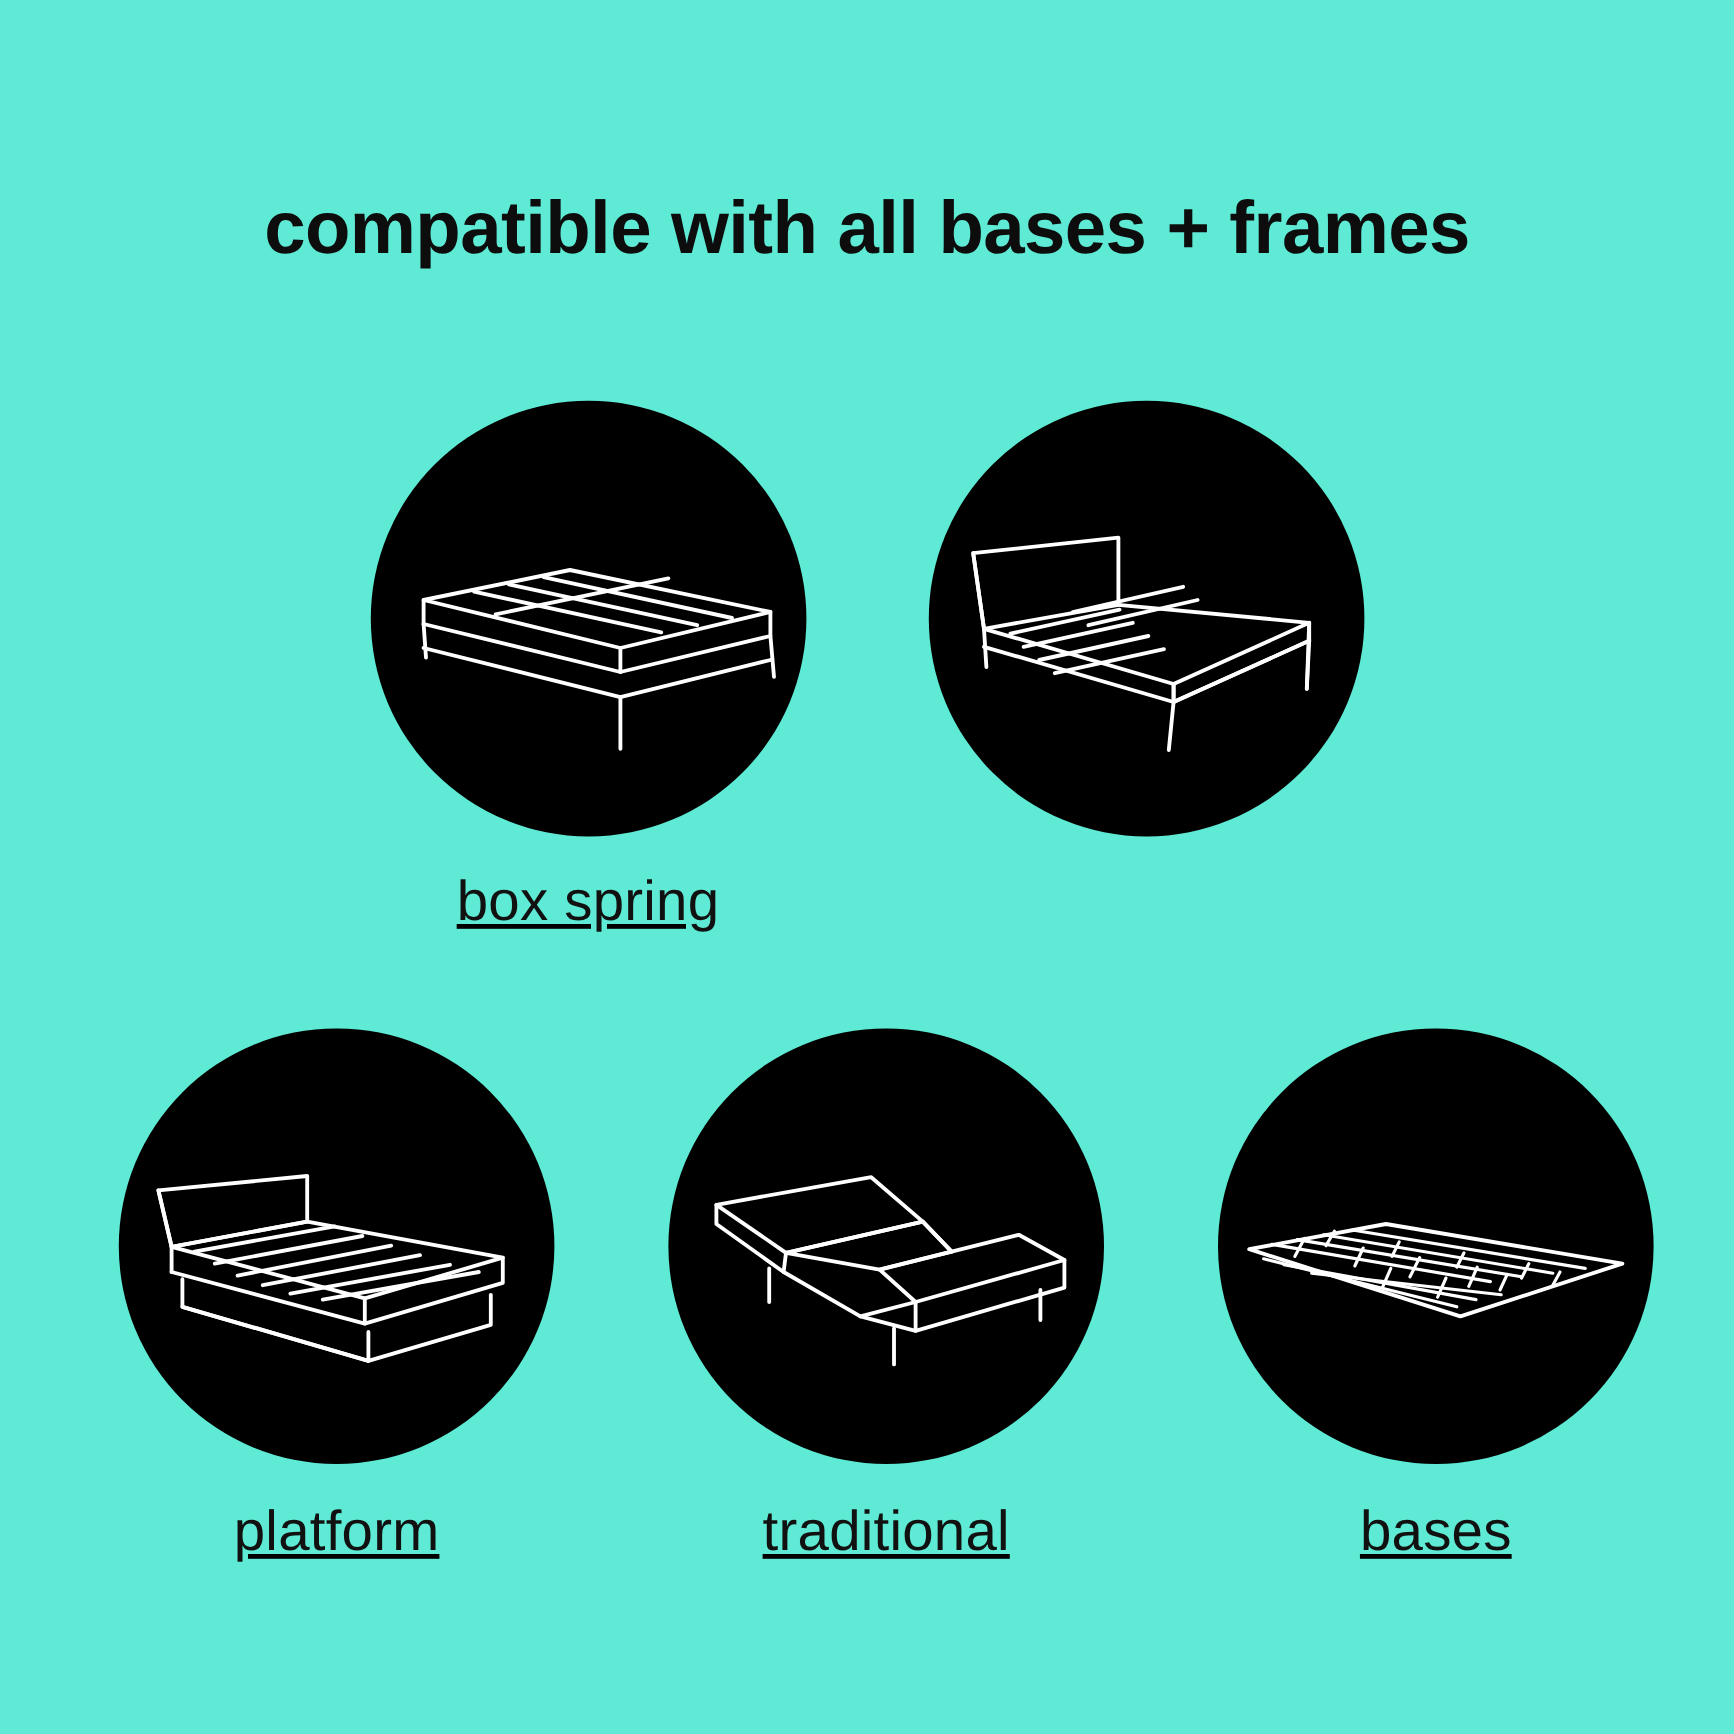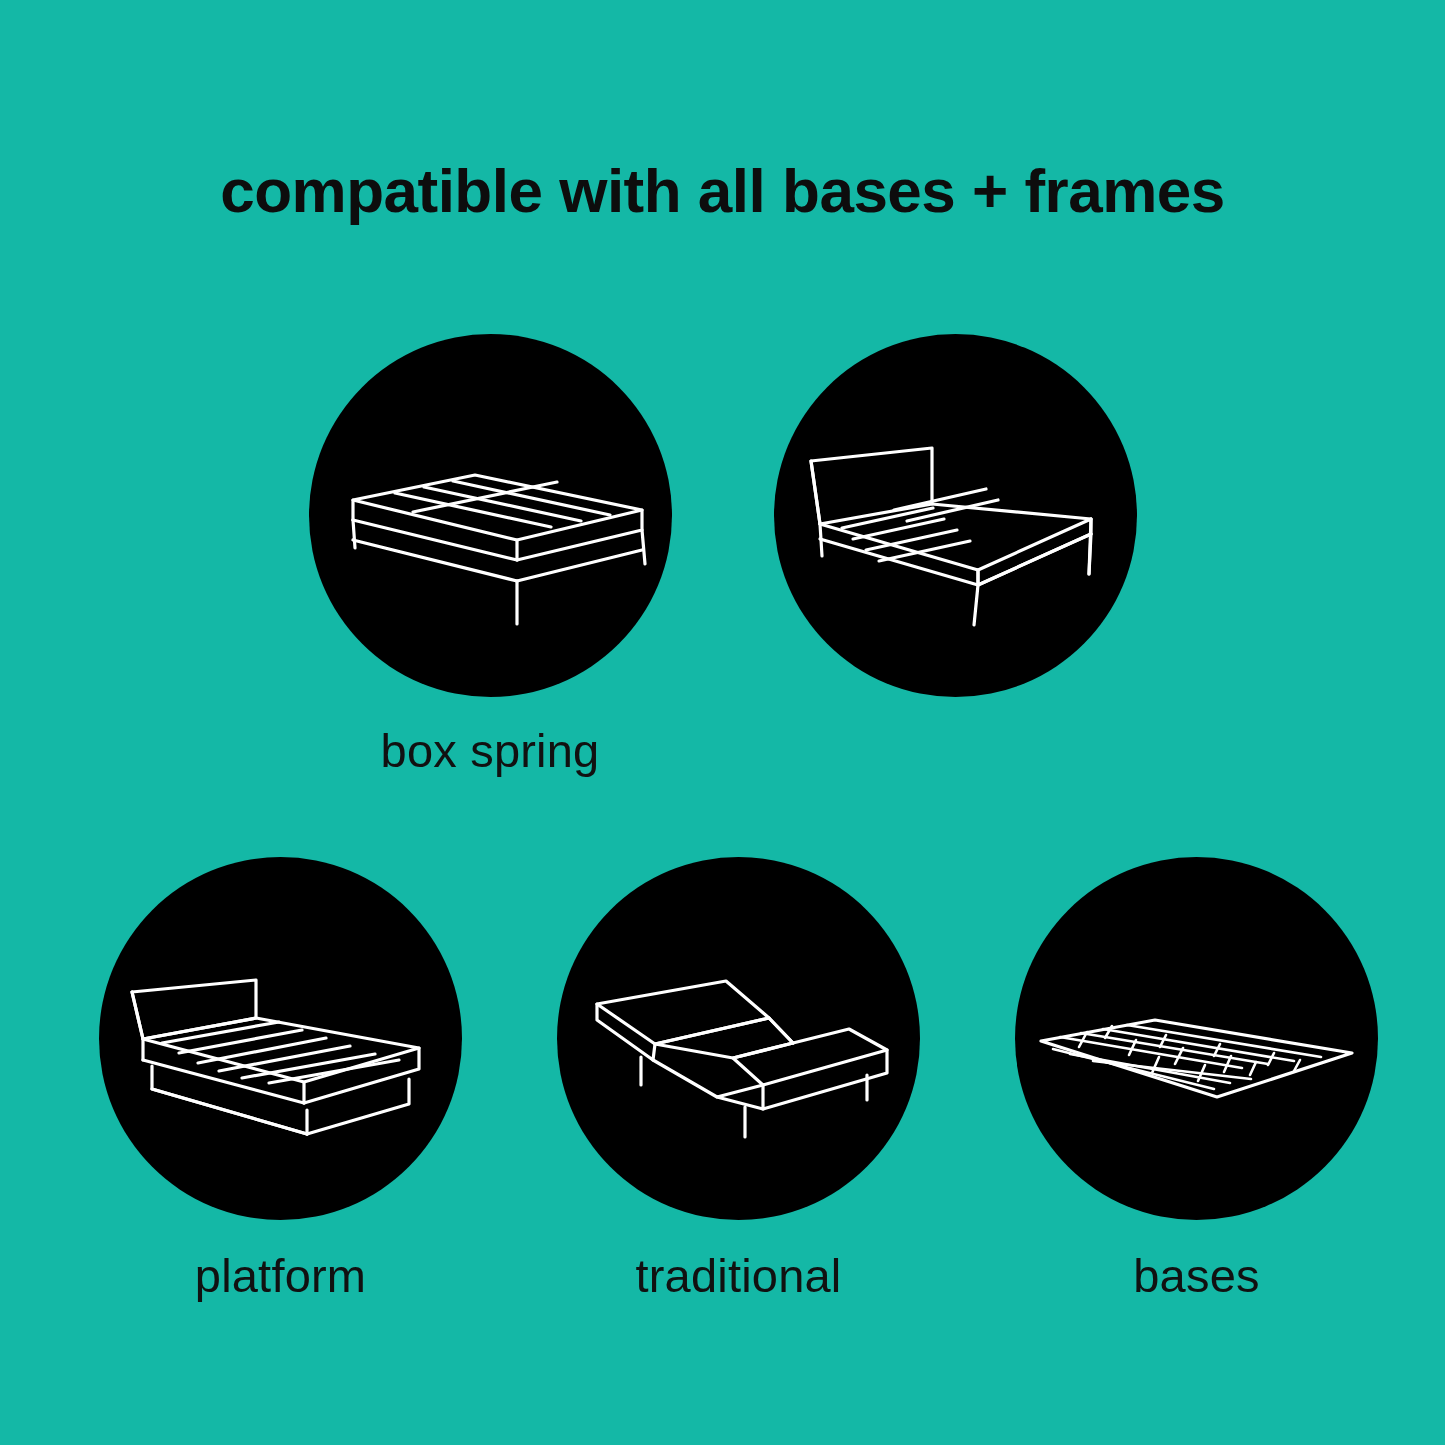--- a/index.html
+++ b/index.html
@@ -13,21 +13,21 @@
     height: 1445px;
     overflow: hidden;
     font-family: "Liberation Sans", "DejaVu Sans", sans-serif;
     -webkit-font-smoothing: antialiased;
   }
 
   .page {
     position: relative;
     width: 1445px;
     height: 1445px;
-    background: #14b8a6;
+    background: #5eead4;
   }
 
   
   .title {
     position: absolute;
     left: 0;
     top: 158px;
     width: 1445px;
     text-align: center;
     font-family: "Liberation Sans", "DejaVu Sans", sans-serif;
@@ -58,20 +58,21 @@
     gap: 95px;
     padding-left: 16px;
   }
 
   .tile {
     position: relative;
     width: 363px;
     display: flex;
     flex-direction: column;
     align-items: center;
+    text-decoration: underline;
   }
 
   .disc {
     width: 363px;
     height: 363px;
     border-radius: 50%;
     background: #000000;
     display: block;
     position: relative;
     overflow: hidden;

